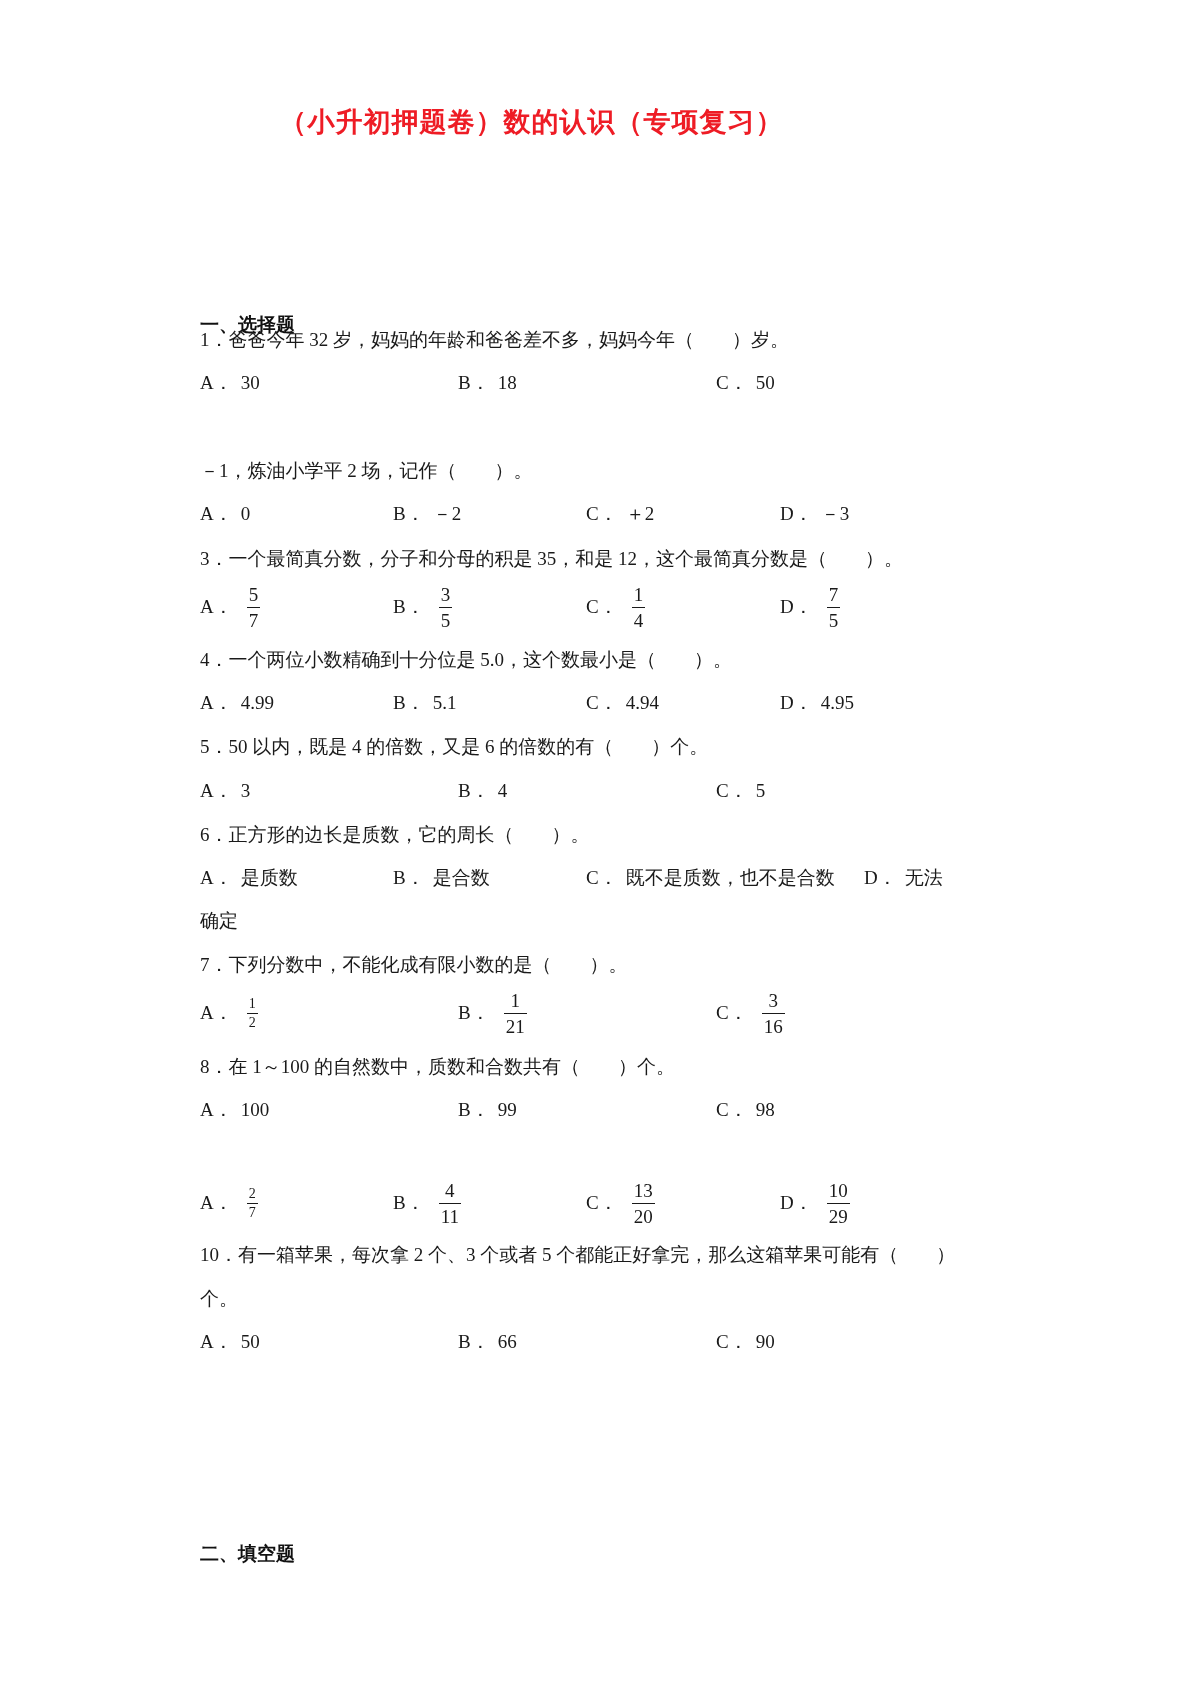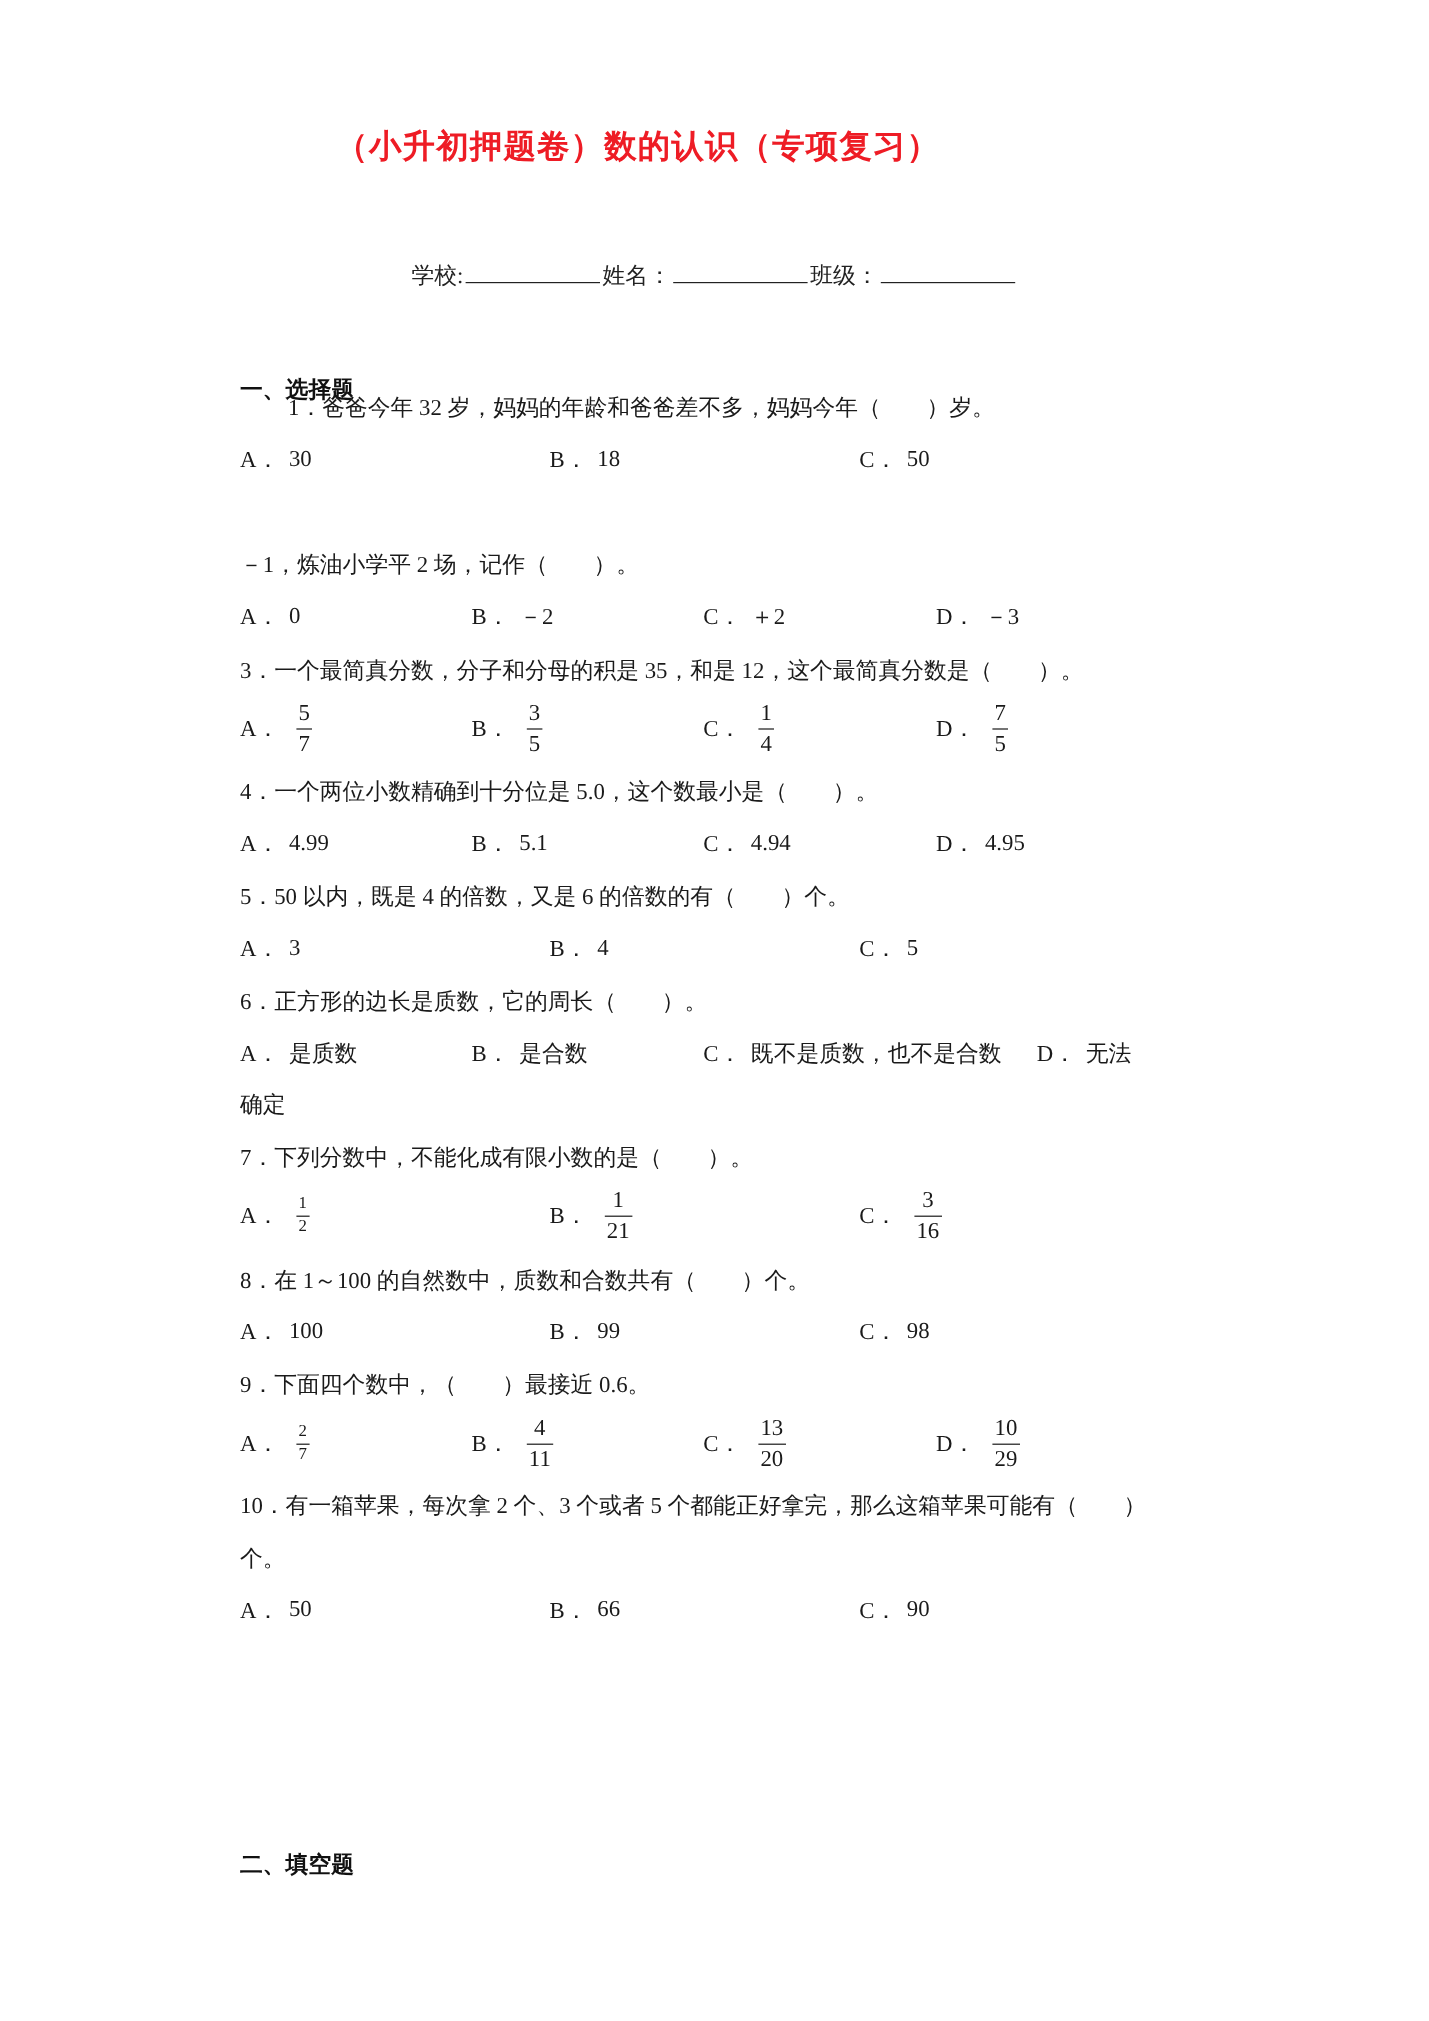--- a/index.html
+++ b/index.html
@@ -108,27 +108,24 @@
   .frac.small .num, .frac.small .den { font-size: 14px; }
   .frac.small .num { padding-bottom: 2px; }
   .frac.small .den { padding-top: 2px; }
 </style>
 </head>
 <body>
 
 <div class="page">
 
   <div class="title1">（小升初押题卷）数的认识（专项复习）</div>
-  <div class="info-line">
-    <span>学校:</span><span class="blank"></span><span>姓名：</span><span class="blank"></span><span>班级：</span><span class="blank"></span>
-  </div>
 
   <div class="section-title" style="top:312px;">一、选择题</div>
 
-  <div class="line" style="top:327px;margin-left:40px;">1．爸爸今年 32 岁，妈妈的年龄和爸爸差不多，妈妈今年（　　）岁。</div>
+  <div class="line" style="top:327px;">1．爸爸今年 32 岁，妈妈的年龄和爸爸差不多，妈妈今年（　　）岁。</div>
   <div class="opt-row" style="top:358px;">
     <div class="opt" style="left:0px;">
         <span class="letter">A．</span>
         <span>30</span>
       </div>
     <div class="opt" style="left:258px;">
         <span class="letter">B．</span>
         <span>18</span>
       </div>
     <div class="opt" style="left:516px;">
@@ -280,21 +277,20 @@
     <div class="opt" style="left:258px;">
         <span class="letter">B．</span>
         <span>99</span>
       </div>
     <div class="opt" style="left:516px;">
         <span class="letter">C．</span>
         <span>98</span>
       </div>
   </div>
 
-  <div class="line" style="top:1141px;">9．下面四个数中，（　　）最接近 0.6。</div>
   <div class="opt-row" style="top:1178px;">
     <div class="opt" style="left:0px;">
         <span class="letter">A．</span>
         <span class="frac small">
           <span class="num">2</span>
           <span class="den">7</span>
         </span>
       </div>
     <div class="opt" style="left:193px;">
         <span class="letter">B．</span>

